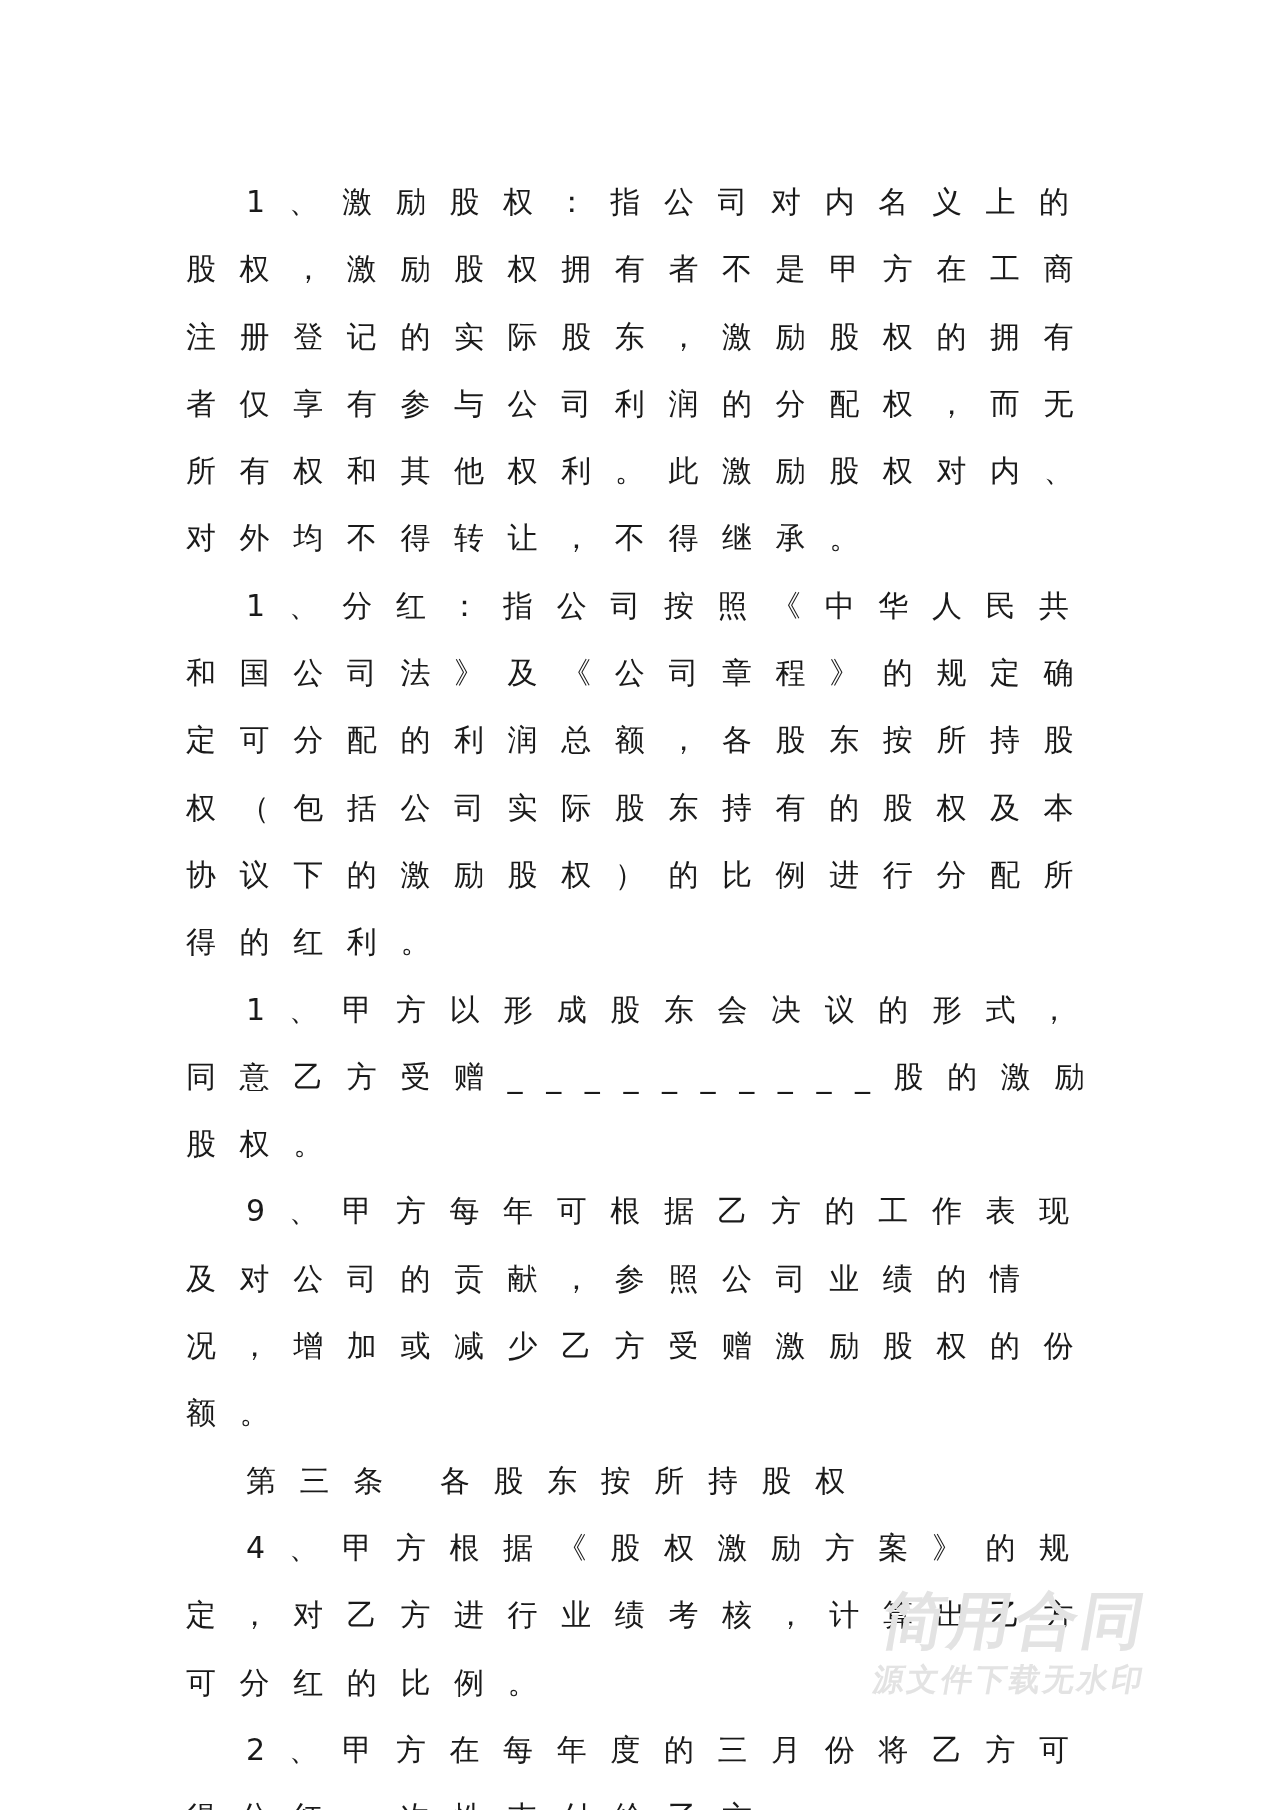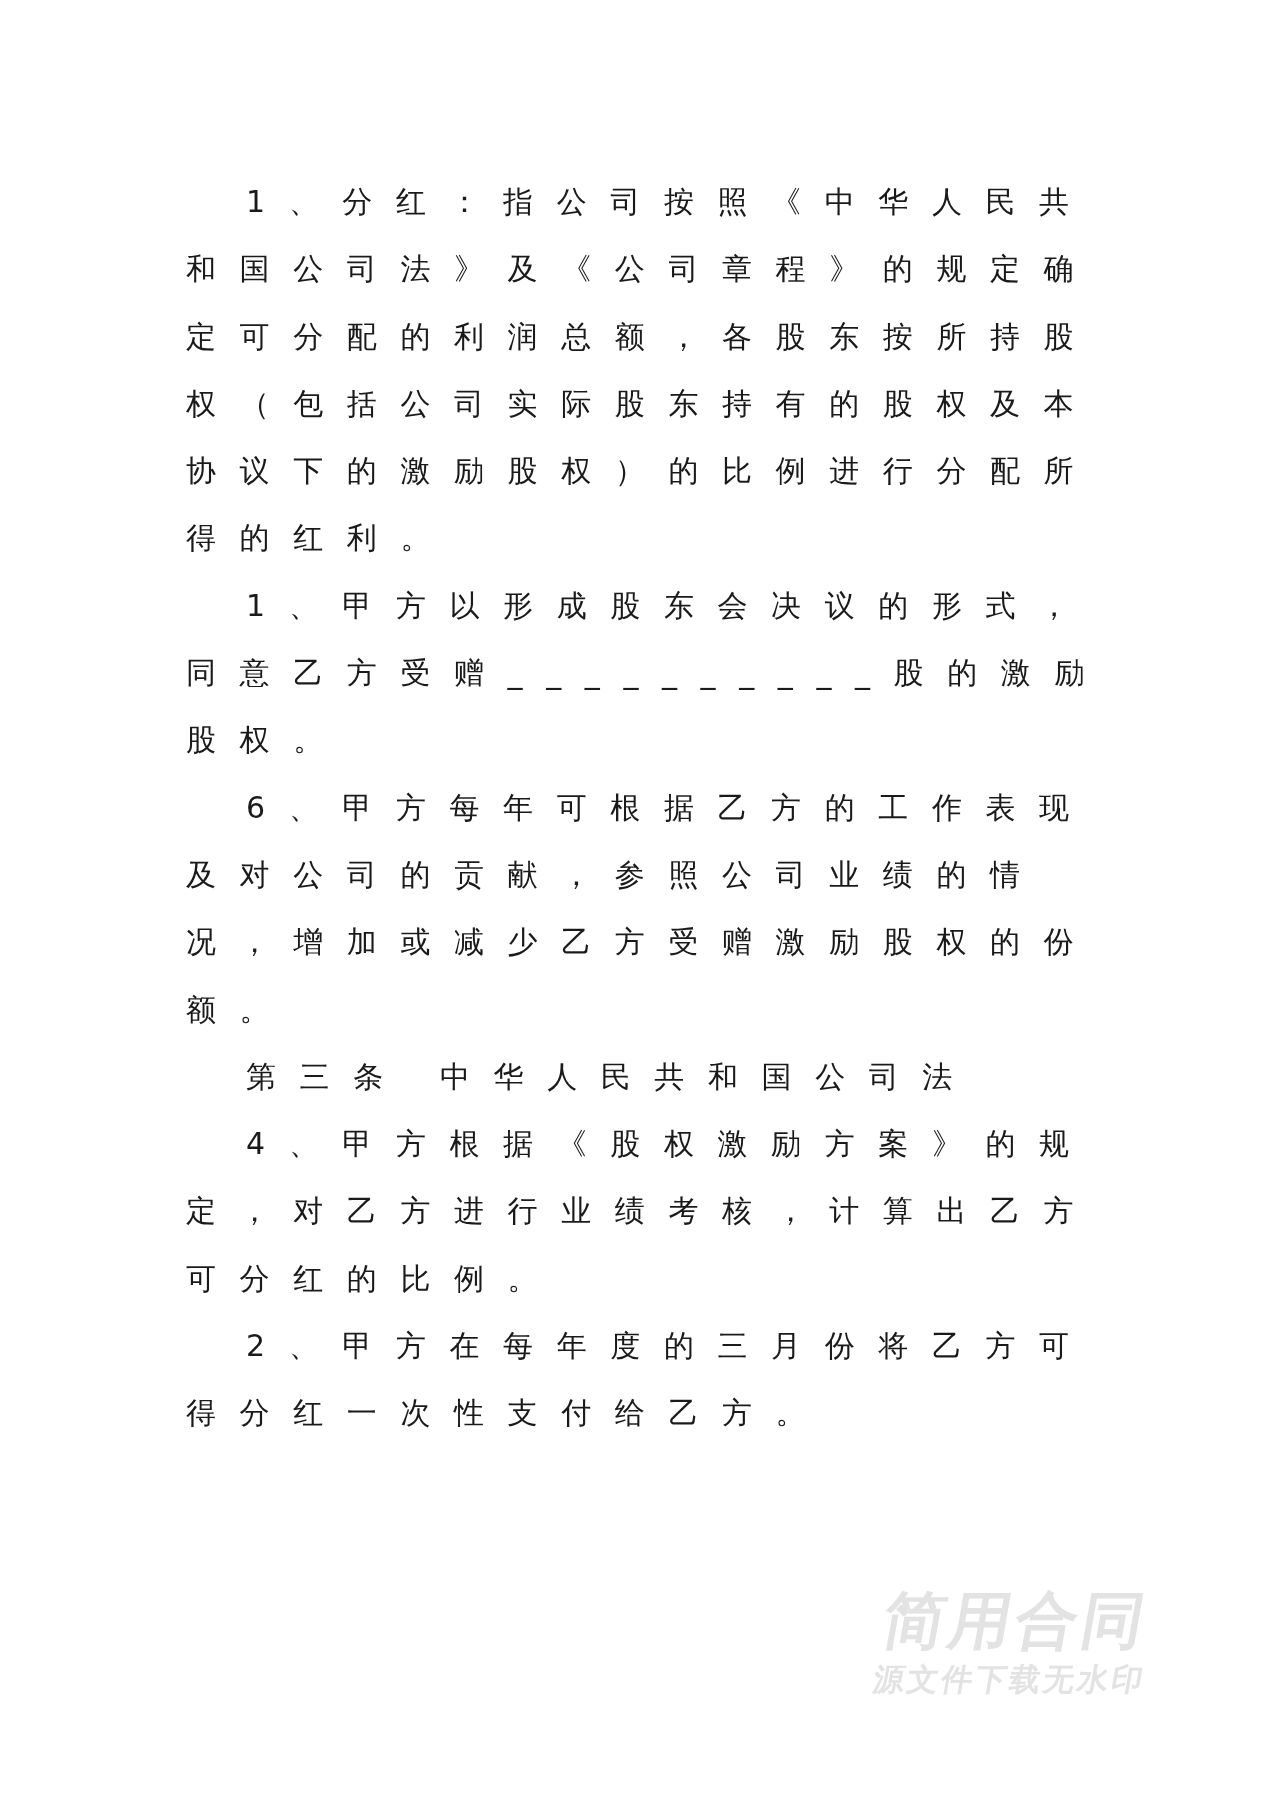--- a/index.html
+++ b/index.html
@@ -21,24 +21,25 @@
     transform: skewX(-10deg);
   }
   .wm-main { font-size: 62px; line-height: 72px; letter-spacing: 4px; }
   .wm-sub { font-size: 31px; line-height: 44px; letter-spacing: 3px; }
 </style>
 </head>
 <body>
 
 <div class="page">
   <div class="content">
+    <p>1、激励股权：指公司对内名义上的股权，激励股权拥有者不是甲方在工商注册登记的实际股东，激励股权的拥有者仅享有参与公司利润的分配权，而无所有权和其他权利。此激励股权对内、对外均不得转让，不得继承。</p>
     <p>1、分红：指公司按照《中华人民共和国公司法》及《公司章程》的规定确定可分配的利润总额，各股东按所持股权（包括公司实际股东持有的股权及本协议下的激励股权）的比例进行分配所得的红利。</p>
     <p>1、甲方以形成股东会决议的形式，同意乙方受赠__________股的激励股权。</p>
-    <p>6、甲方每年可根据乙方的工作表现及对公司的贡献，参照公司业绩的情况，增加或减少乙方受赠激励股权的份额。</p>
-    <p>第三条 中华人民共和国公司法</p>
+    <p>9、甲方每年可根据乙方的工作表现及对公司的贡献，参照公司业绩的情况，增加或减少乙方受赠激励股权的份额。</p>
+    <p>第三条 各股东按所持股权</p>
     <p>4、甲方根据《股权激励方案》的规定，对乙方进行业绩考核，计算出乙方可分红的比例。</p>
     <p>2、甲方在每年度的三月份将乙方可得分红一次性支付给乙方。</p>
 
   </div>
 
   <div class="watermark">
     <div class="wm-main">简用合同</div>
     <div class="wm-sub">源文件下载无水印</div>
   </div>
 </div>

